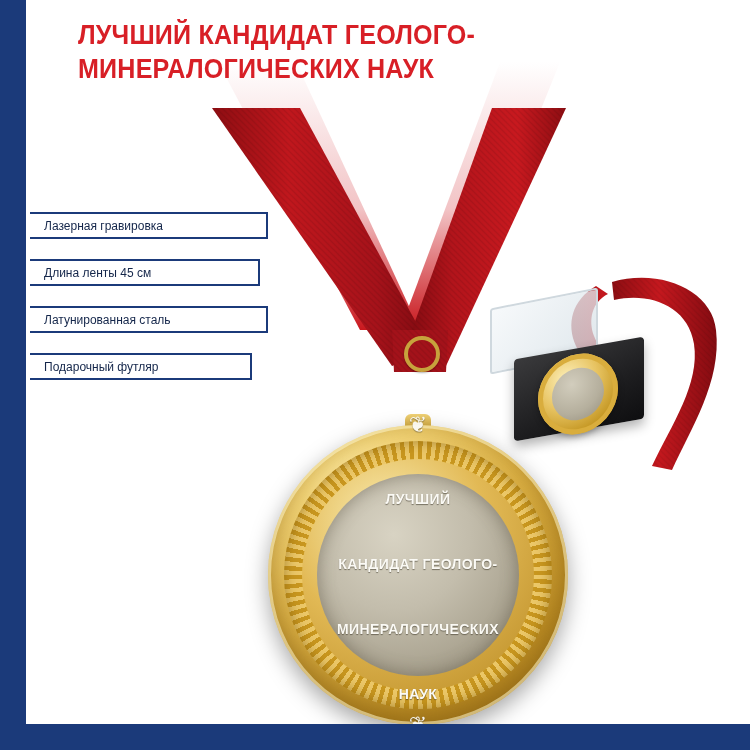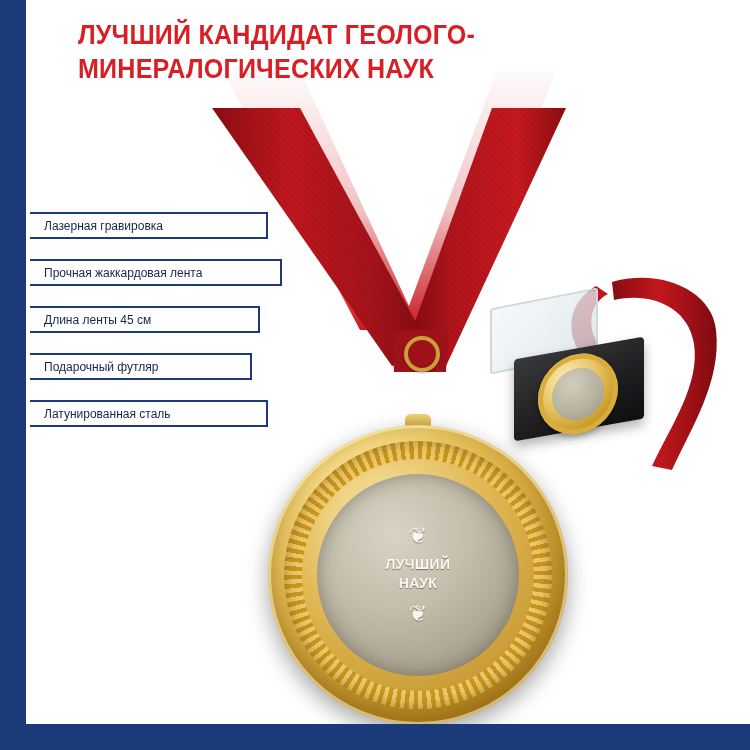--- a/index.html
+++ b/index.html
@@ -162,20 +162,21 @@
     text-align: center;
     color: #fbfaf5;
     font-family: "Liberation Sans", sans-serif;
     font-weight: bold;
     font-size: 14px;
     line-height: 19px;
     letter-spacing: 0.4px;
     text-transform: uppercase;
     text-shadow: 0 1px 1px rgba(60,55,40,0.6);
     padding: 0 10px;
+    margin-top: 46px;
   }
   .flourish {
     color: #fbfaf5;
     font-size: 22px;
     line-height: 18px;
     opacity: 0.95;
     text-shadow: 0 1px 1px rgba(60,55,40,0.55);
   }
   .flourish.top { margin-bottom: 10px; }
   .flourish.bottom { margin-top: 12px; }
@@ -309,20 +310,22 @@
 
   <div class="medal-loop"></div>
   <div class="medal-bridge"></div>
 
   <div class="medal">
     <div class="medal-ring2"></div>
     <div class="medal-ring3"></div>
     <div class="medal-face">
       <div class="flourish top">❦</div>
       <div class="engrave-text">ЛУЧШИЙ</div>
+      <div class="engrave-text">КАНДИДАТ ГЕОЛОГО-</div>
+      <div class="engrave-text">МИНЕРАЛОГИЧЕСКИХ</div>
       <div class="engrave-text">НАУК</div>
       <div class="flourish bottom">❦</div>
     </div>
   </div>
 
   <div class="inset">
     <div class="case-lid"></div>
     <div class="case-base"></div>
     <div class="case-inner-medal">
       <div class="case-inner-face"></div>
@@ -332,27 +335,24 @@
   <div class="frame-left"></div>
   <div class="frame-inner-line"></div>
   <div class="frame-bottom"></div>
 
   <div class="title">ЛУЧШИЙ КАНДИДАТ ГЕОЛОГО-МИНЕРАЛОГИЧЕСКИХ НАУК</div>
 
   <div class="features">
     <div class="feature w1">
       <span class="feature-label">Лазерная гравировка</span>
     </div>
-    <div class="feature w2">
-      <span class="feature-label">Прочная жаккардовая лента</span>
-    </div>
     <div class="feature w3">
       <span class="feature-label">Длина ленты 45 см</span>
     </div>
+    <div class="feature w5">
+      <span class="feature-label">Латунированная сталь</span>
+    </div>
     <div class="feature w6">
       <span class="feature-label">Подарочный футляр</span>
     </div>
-    <div class="feature w5">
-      <span class="feature-label">Латунированная сталь</span>
-    </div>
   </div>
 
 </div>
 
 </body></html>

